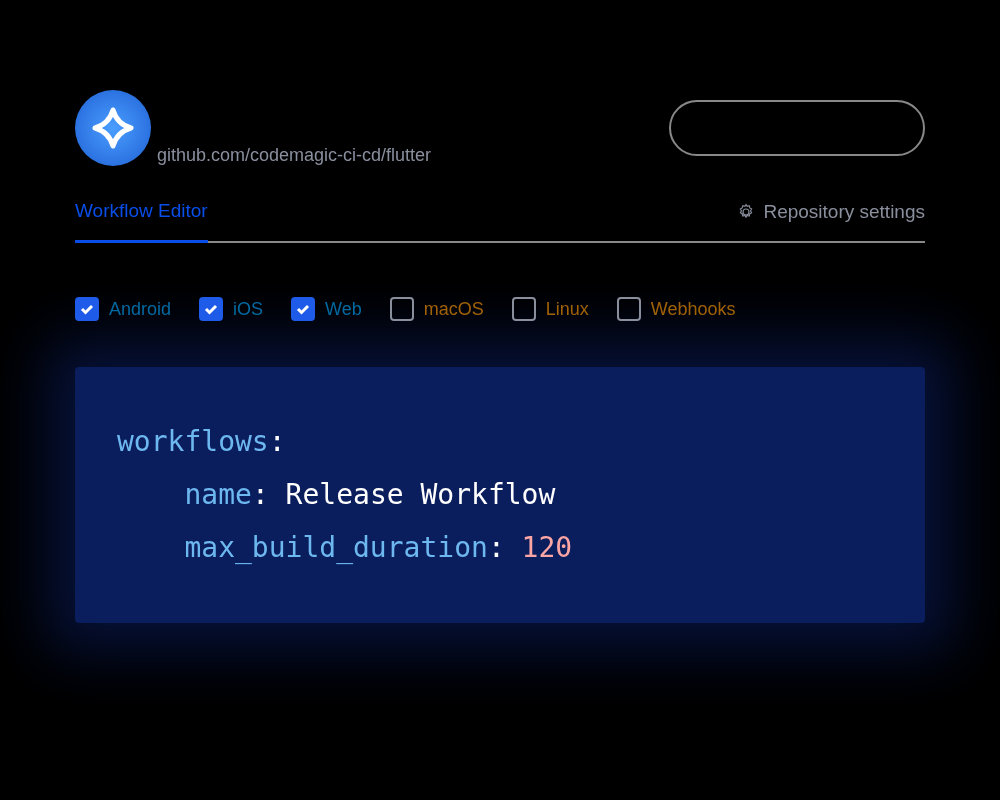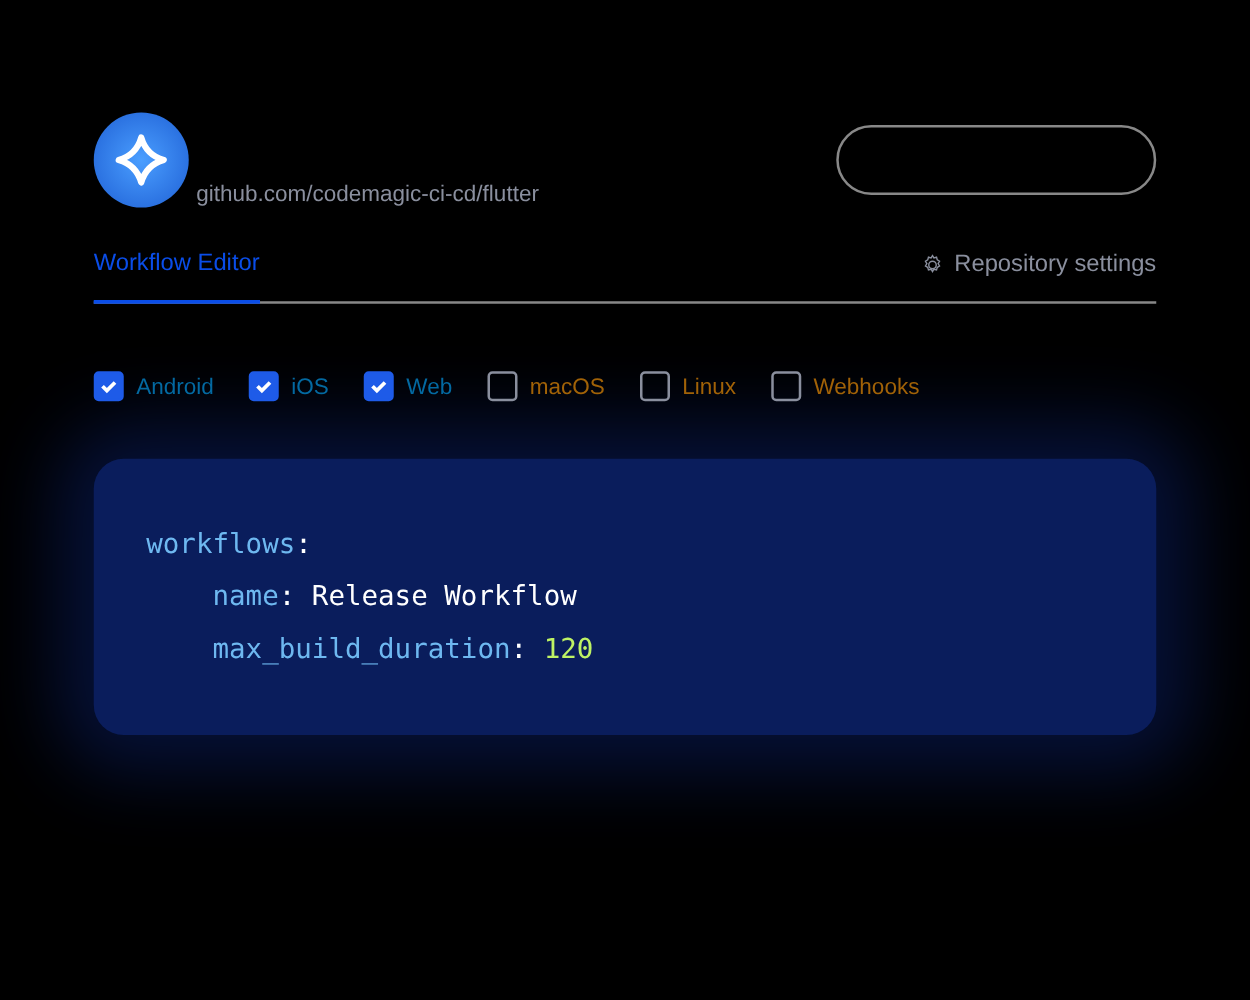--- a/index.html
+++ b/index.html
@@ -109,41 +109,41 @@
     .checkbox-label {
       color: #a16207;
       font-size: 18px;
     }
     .checkbox-label.checked {
       color: #0369a1;
     }
     .code-block {
       margin-top: 46px;
       background: #0a1d5c;
-      border-radius: 24px;
+      border-radius: 4px;
       padding: 48px 42px;
       font-family: 'SF Mono', Monaco, Consolas, monospace;
-      font-size: 22px;
+      font-size: 28px;
       line-height: 1.9;
       box-shadow: 0 0 60px 30px rgba(10, 29, 92, 0.6);
     }
     .code-line {
       white-space: pre;
     }
     .key {
       color: #6eb8f0;
     }
     .colon {
       color: #fff;
     }
     .value-text {
       color: #fff;
     }
     .value-number {
-      color: #bef264;
+      color: #fca5a5;
     }
     .check-mark {
       stroke: #fff;
       stroke-width: 3;
       fill: none;
     }
   </style>
 </head>
 <body>
 

